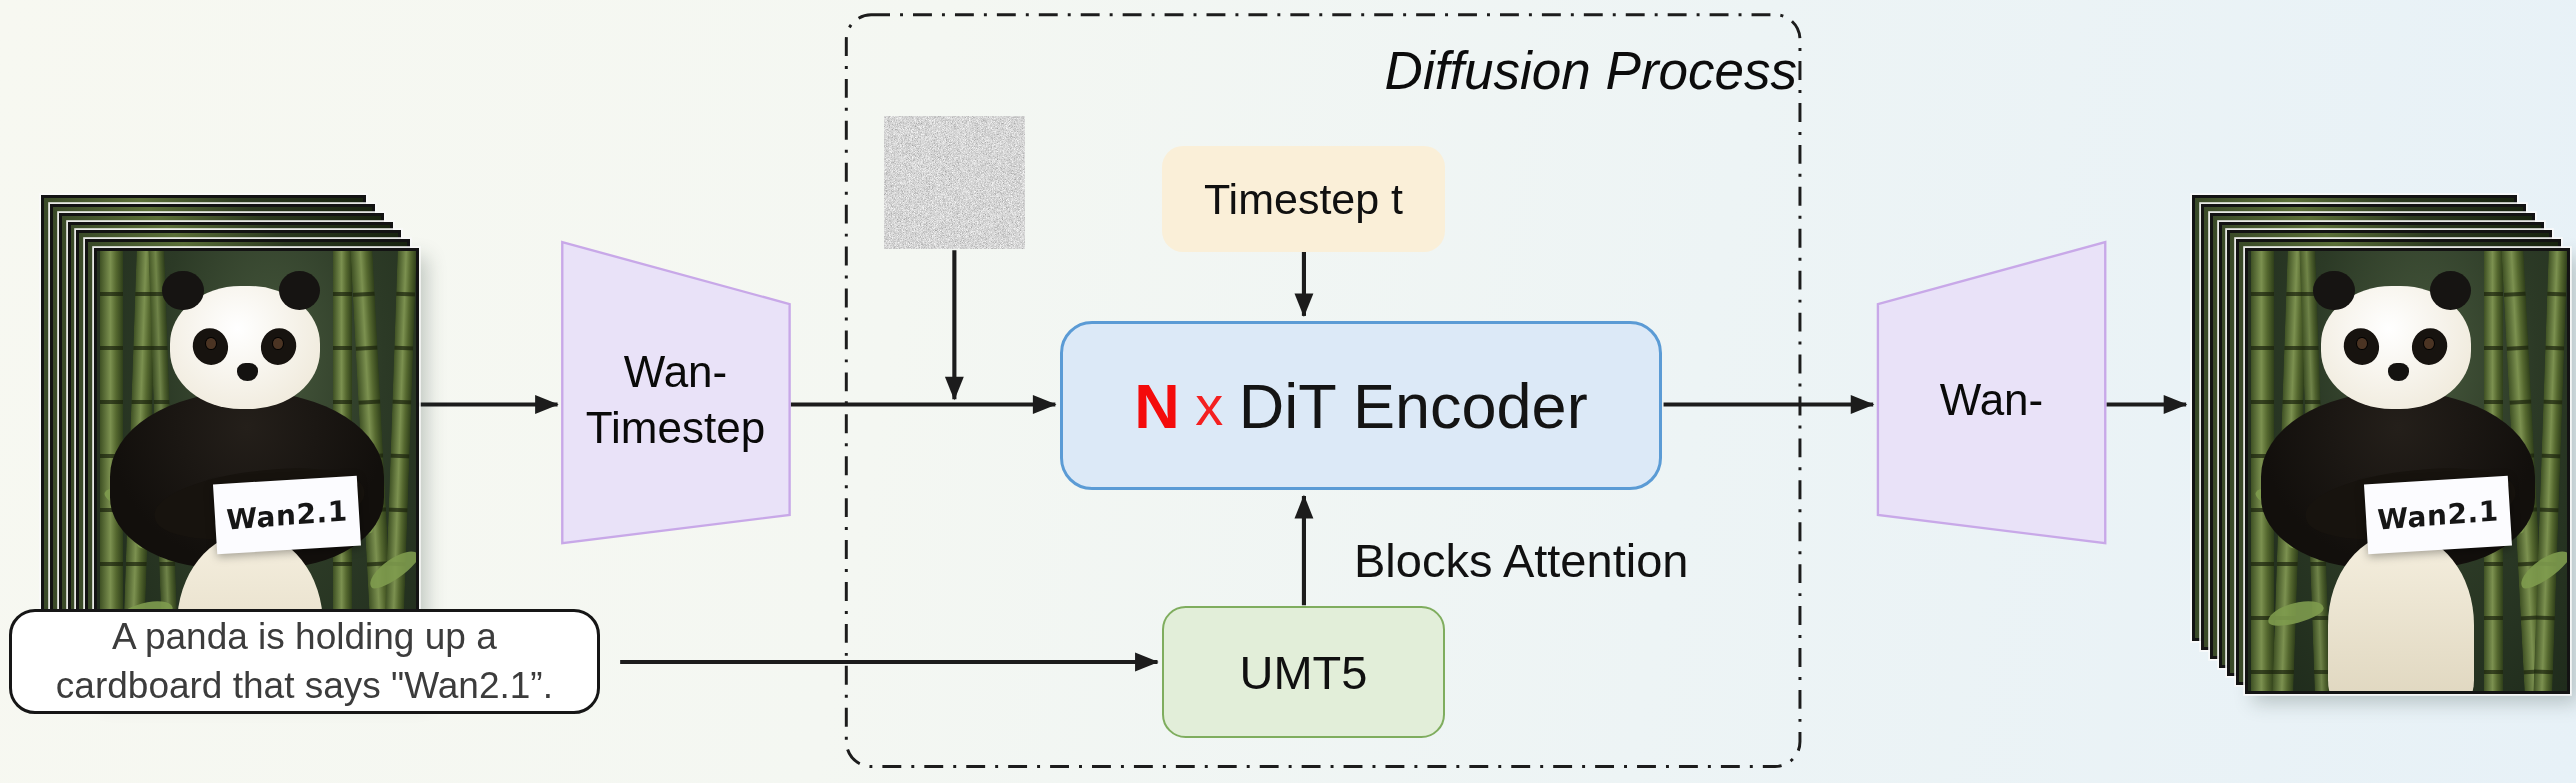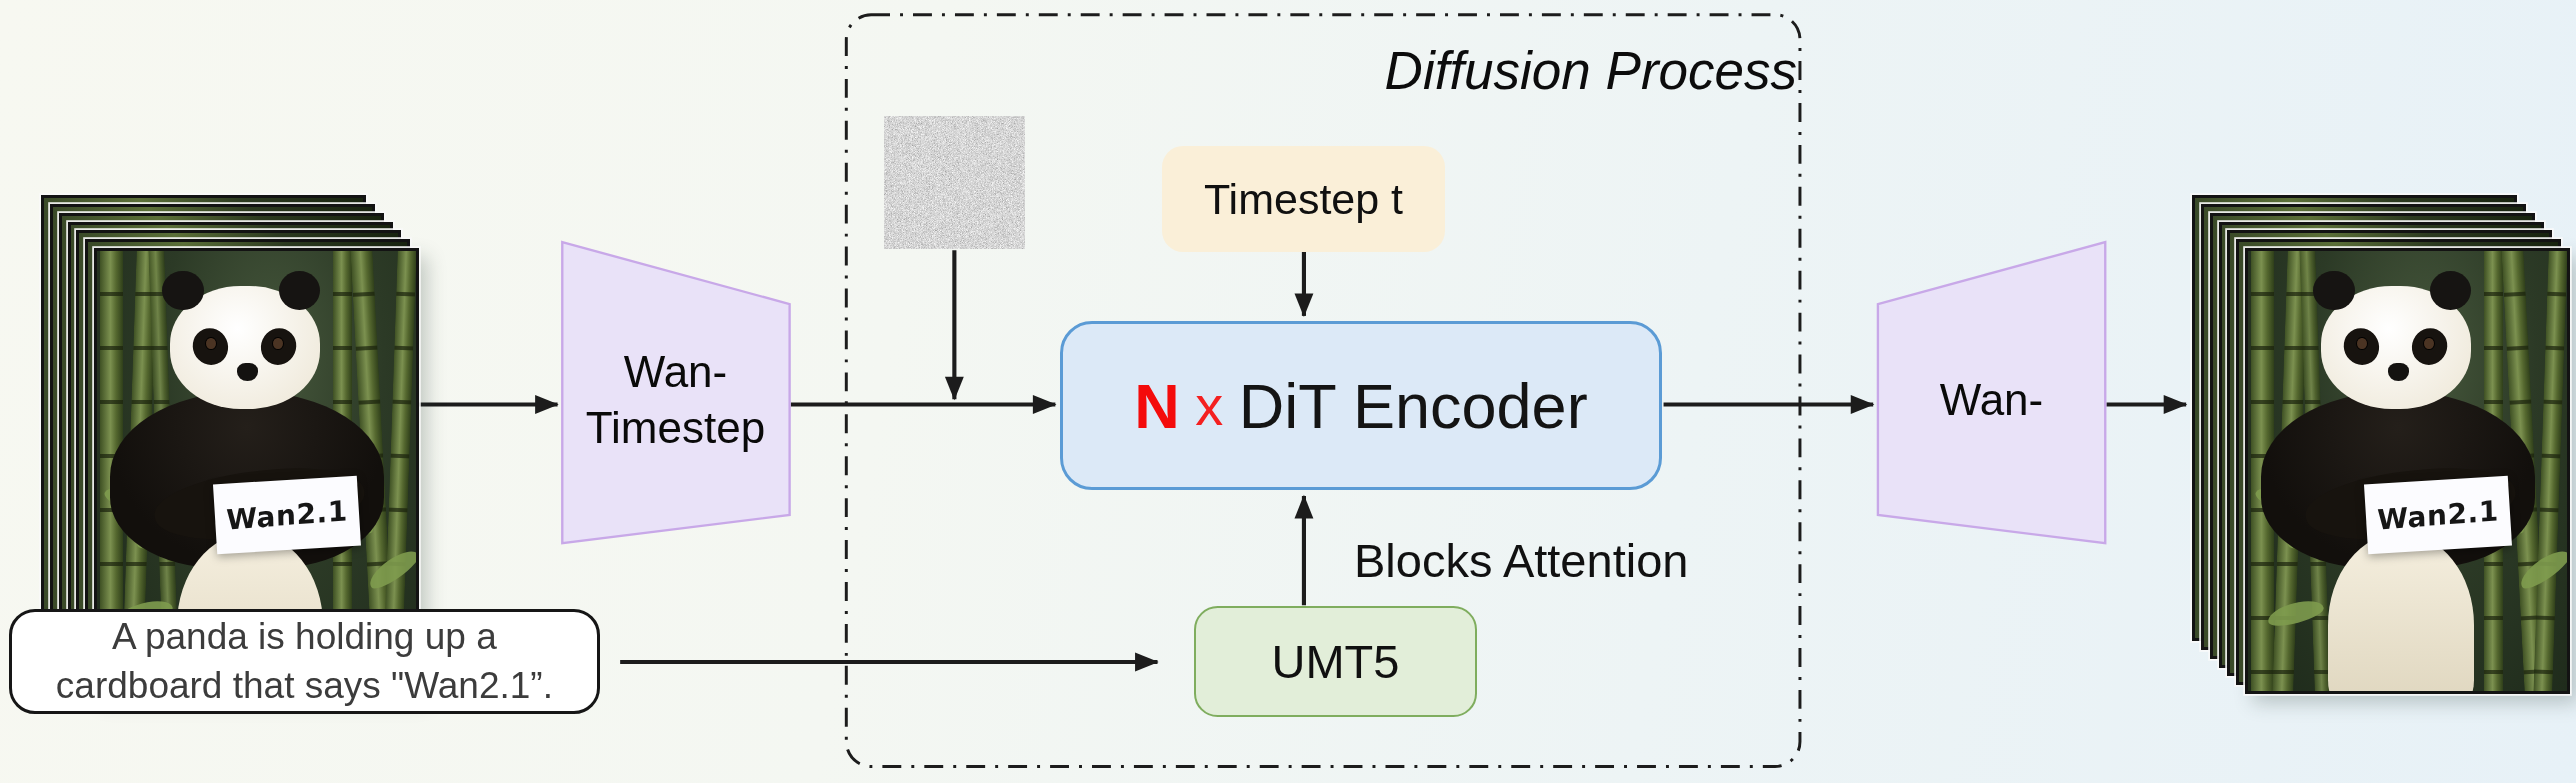--- a/index.html
+++ b/index.html
@@ -51,22 +51,22 @@
   
   .node{position:absolute;z-index:3;display:flex;align-items:center;justify-content:center;}
   .noise-box{left:884px;top:116px;width:141px;height:133px;background:#9a9a9a;z-index:3;position:absolute;}
   .timestep-box{left:1162px;top:146px;width:283px;height:106px;border-radius:21px;background:#faefd8;}
   .timestep-box .lbl{font-size:43px;color:#101010;}
   .dit-box{left:1060px;top:321px;width:602px;height:169px;border-radius:32px;
     background:#dce9f7;border:3px solid #5b9bd5;box-sizing:border-box;}
   .dit-box .n{font-size:63px;font-weight:700;color:#f40b0b;}
   .dit-box .x{font-size:56px;font-weight:400;color:#f42020;margin:0 15.4px;}
   .dit-box .rest{font-size:63px;font-weight:500;color:#141414;}
-  .umt5-box{left:1162px;top:606px;width:283px;height:111px;border-radius:23.6px;
-    background:#e2eed9;border:2.4px solid #7fad5e;box-sizing:border-box;margin-left:32px;}
+  .umt5-box{left:1162px;top:606px;width:283px;height:132px;border-radius:23.6px;
+    background:#e2eed9;border:2.4px solid #7fad5e;box-sizing:border-box;}
   .umt5-box .lbl{font-size:47px;font-weight:500;color:#101010;}
   .prompt-box{left:8.9px;top:609px;width:591px;height:105px;border-radius:26px;
     background:#ffffff;border:3.5px solid #161616;box-sizing:border-box;flex-direction:column;}
   .prompt-box .line{font-size:37px;line-height:1.32;color:#3c3c3c;text-align:left;}
 
   .trap-label{position:absolute;z-index:3;width:227px;text-align:center;transform:translateY(-50%);
     font-family:Liberation Sans, sans-serif;font-size:44px;line-height:1.28;color:#0a0a0a;}
   .enc-label{left:562px;top:400px;}
   .dec-label{left:1878px;top:400px;}
 

